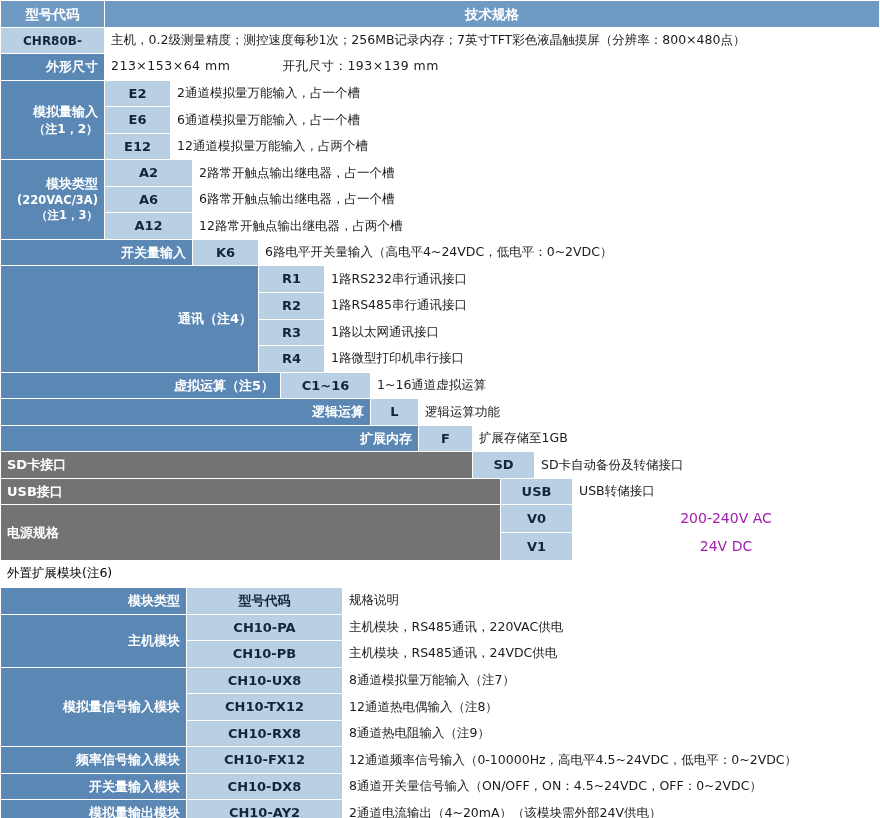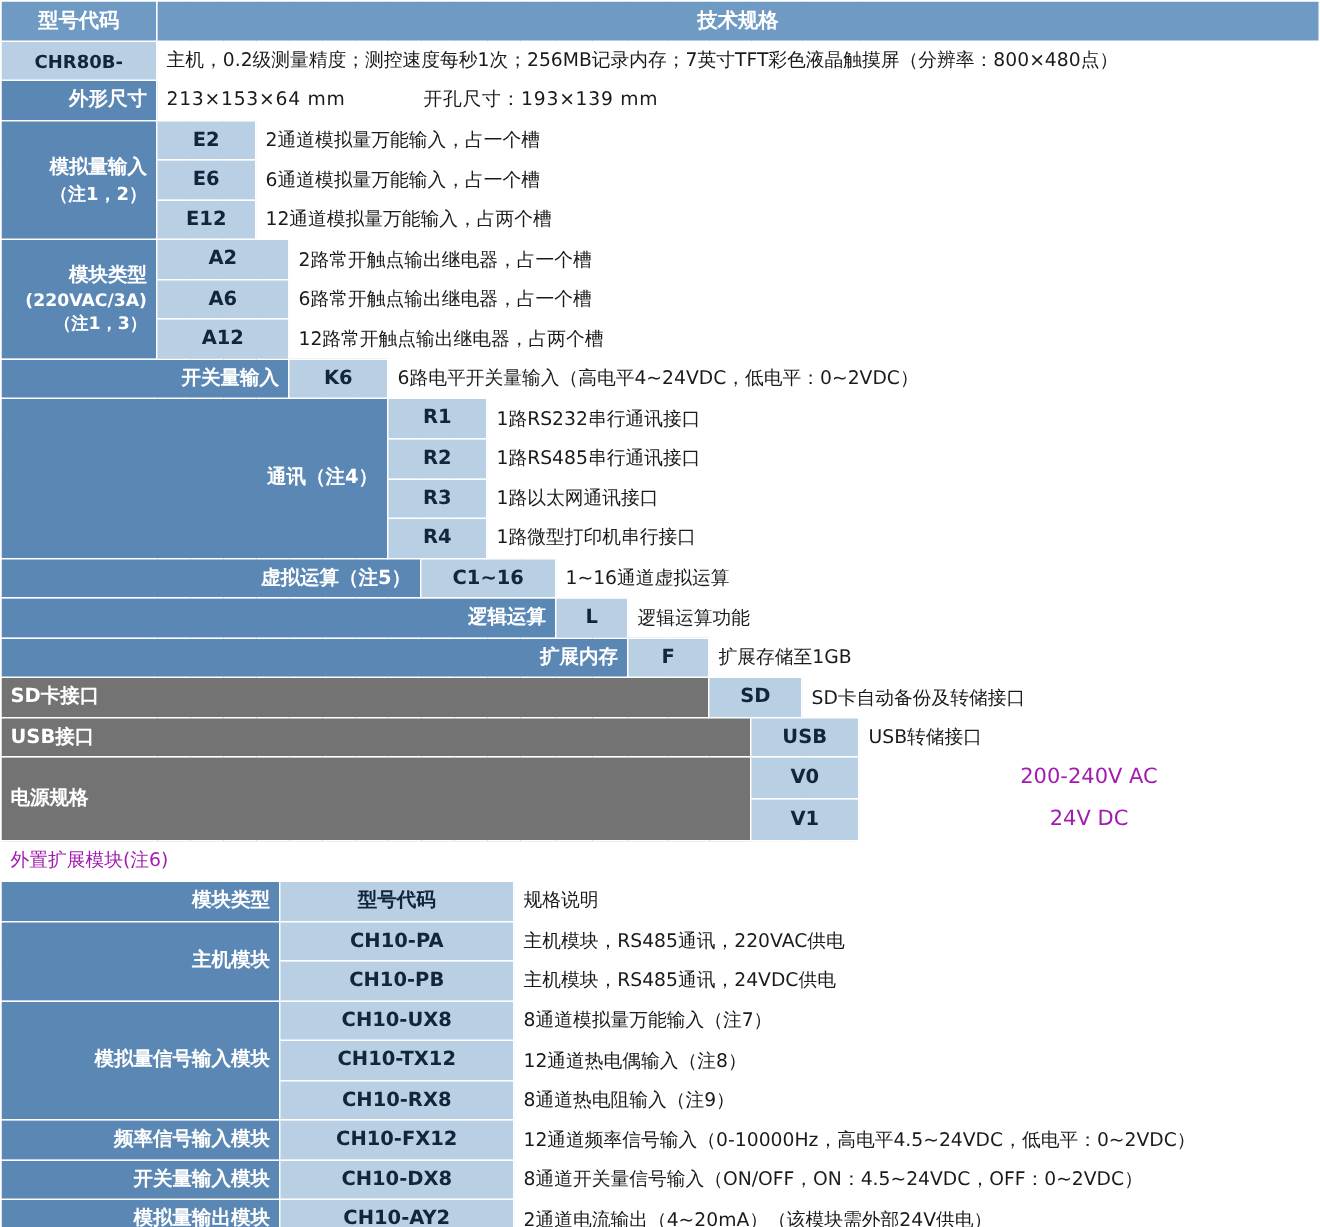--- a/index.html
+++ b/index.html
@@ -64,21 +64,21 @@
     font-size: 12.5px;
   }
   .c-desc-c {
     background: #ffffff;
     color: #a21caf;
     text-align: center;
     font-size: 14px;
   }
   .c-plain {           
     background: #ffffff;
-    color: #a21caf;
+    color: #000000;
     text-align: left;
     font-size: 12.5px;
     border-left: 1px solid #ffffff;
   }
   .c-sub {             
     background: #b9cfe3;
     color: #12263a;
     text-align: center;
     font-weight: bold;
     font-size: 13px;

